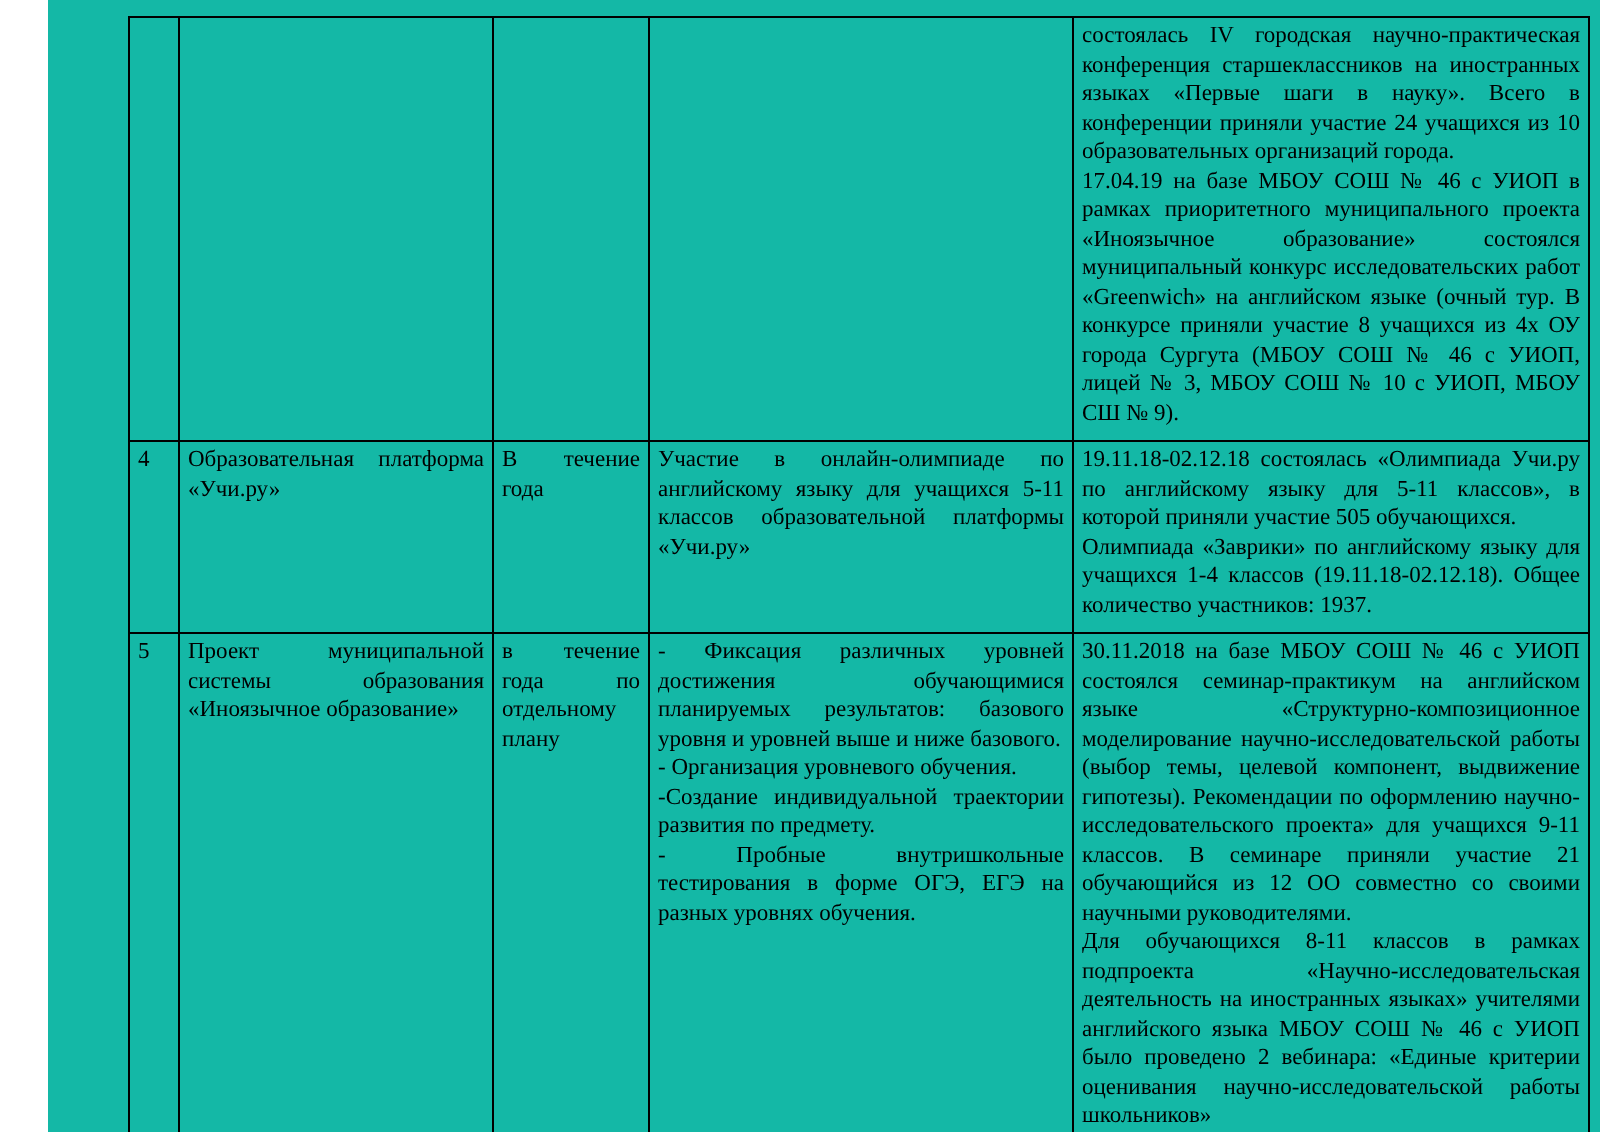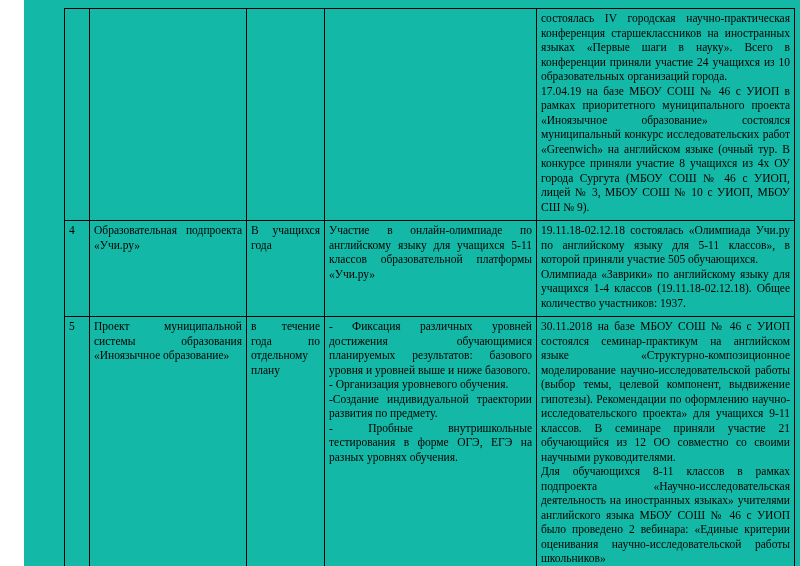--- a/index.html
+++ b/index.html
@@ -65,22 +65,22 @@
       <tr class="row-1">
         <td class="c-num"></td>
         <td class="c-name"></td>
         <td class="c-timing"></td>
         <td class="c-activities"></td>
         <td class="c-results">состоялась IV городская научно-практическая конференция старшеклассников на иностранных языках «Первые шаги в науку». Всего в конференции приняли участие 24 учащихся из 10 образовательных организаций города.
 17.04.19 на базе МБОУ СОШ № 46 с УИОП в рамках приоритетного муниципального проекта «Иноязычное образование» состоялся муниципальный конкурс исследовательских работ «Greenwich» на английском языке (очный тур. В конкурсе приняли участие 8 учащихся из 4х ОУ города Сургута (МБОУ СОШ № 46 с УИОП, лицей № 3, МБОУ СОШ № 10 с УИОП, МБОУ СШ № 9).</td>
       </tr>
       <tr class="row-2">
         <td class="c-num">4</td>
-        <td class="c-name">Образовательная подпроекта «Учи.ру»</td>
-        <td class="c-timing">В учащихся года</td>
+        <td class="c-name">Образовательная платформа «Учи.ру»</td>
+        <td class="c-timing">В течение года</td>
         <td class="c-activities">Участие в онлайн-олимпиаде по английскому языку для учащихся 5-11 классов образовательной платформы «Учи.ру»</td>
         <td class="c-results">19.11.18-02.12.18 состоялась «Олимпиада Учи.ру по английскому языку для 5-11 классов», в которой приняли участие 505 обучающихся.
 Олимпиада «Заврики» по английскому языку для учащихся 1-4 классов (19.11.18-02.12.18). Общее количество участников: 1937.</td>
       </tr>
       <tr class="row-3">
         <td class="c-num">5</td>
         <td class="c-name">Проект муниципальной системы образования «Иноязычное образование»</td>
         <td class="c-timing">в течение года по отдельному плану</td>
         <td class="c-activities">- Фиксация различных уровней достижения обучающимися планируемых результатов: базового уровня и уровней выше и ниже базового.
 - Организация уровневого обучения.

